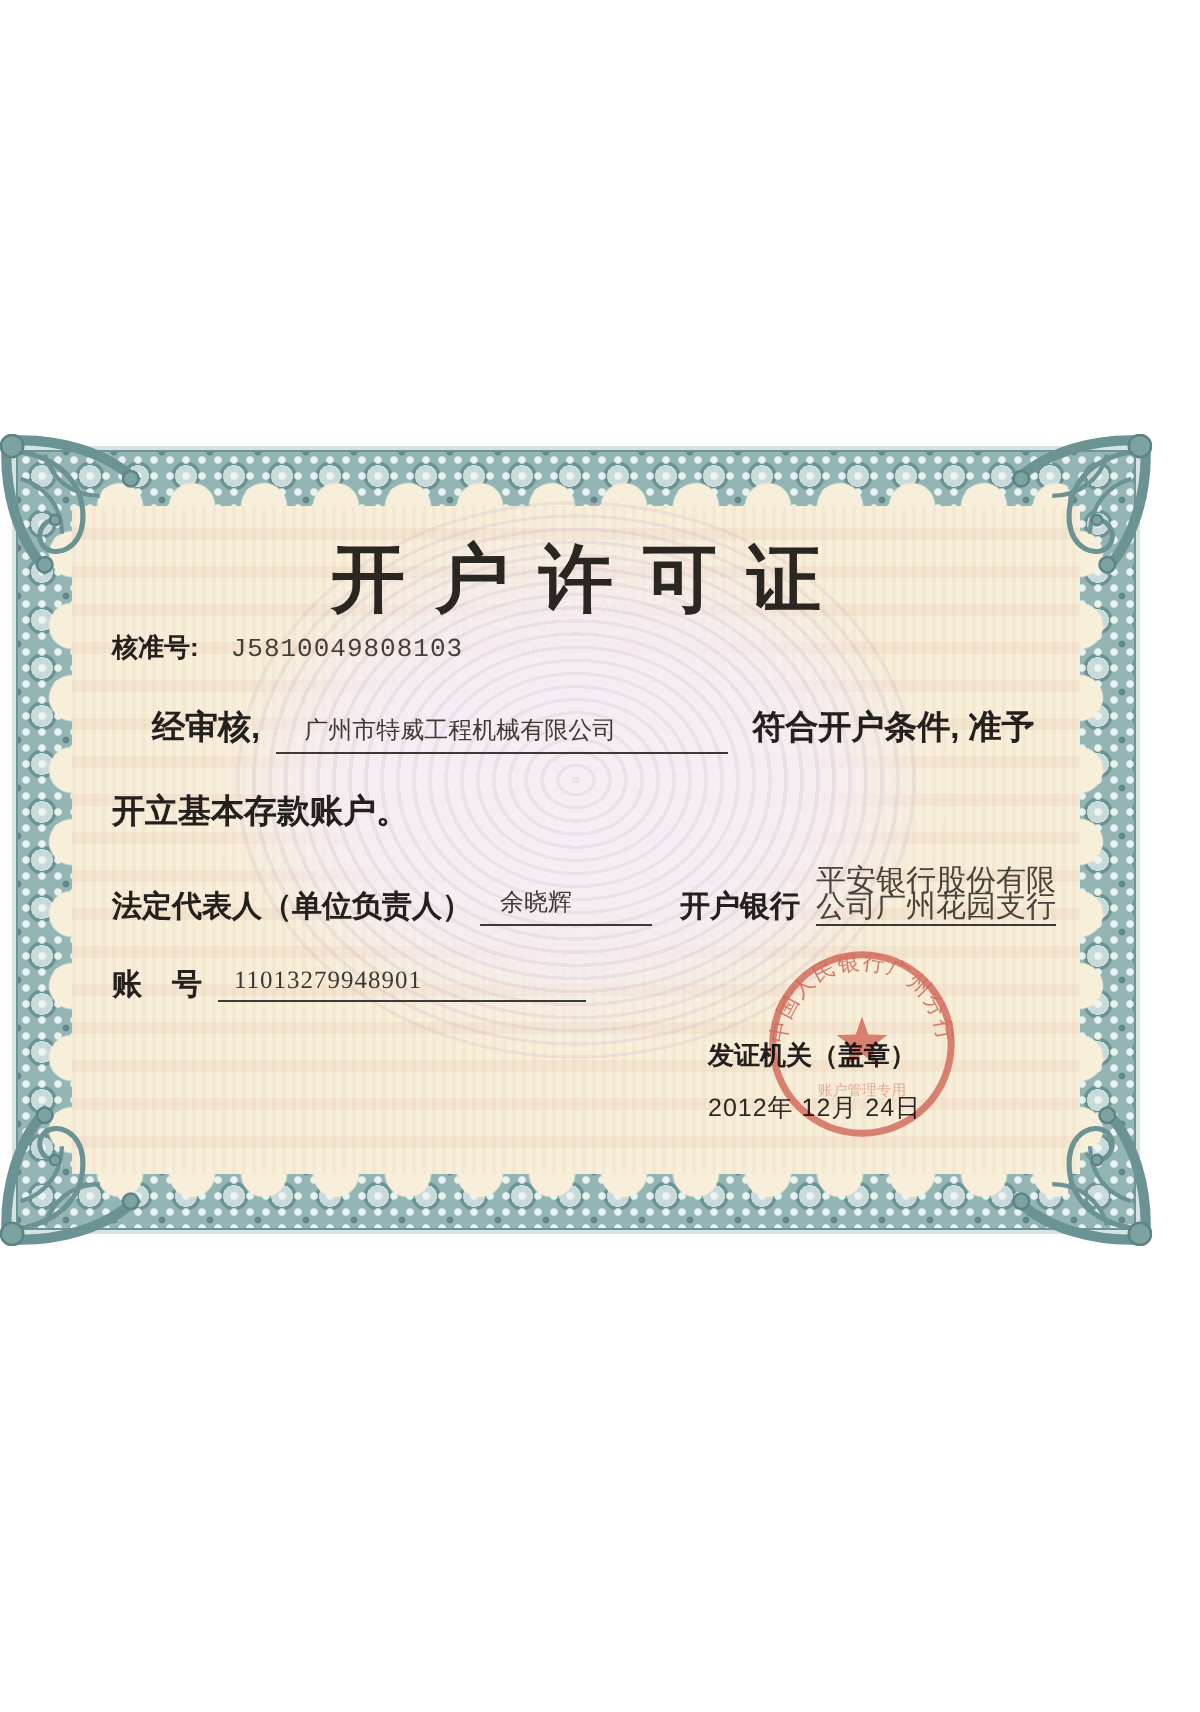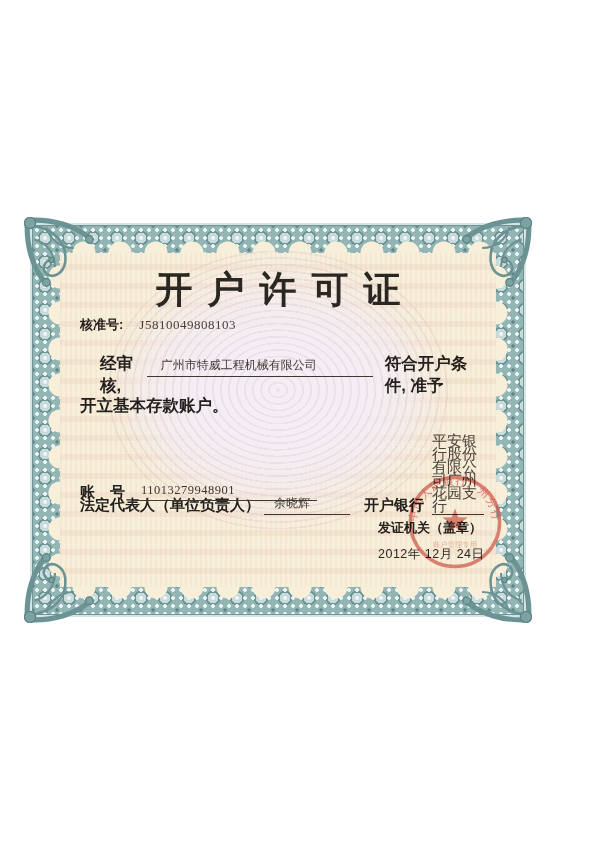--- a/index.html
+++ b/index.html
@@ -1,21 +1,21 @@
 <!DOCTYPE html>
 <html><head>
 <meta charset="utf-8">
 <style>
   html,body{margin:0;padding:0;}
   .page{
     position:relative;width:600px;height:856px;background:#ffffff;overflow:hidden;
     font-family:"Liberation Sans",sans-serif;color:#201d1a;
   }
   
-  .frame{position:absolute;left:32px;top:225px;width:492px;height:390px;}
+  .frame{position:absolute;left:8px;top:225px;width:560px;height:390px;}
   .band{
     position:absolute;inset:0;
     background-color:#93b5b4;
     background-image:
       radial-gradient(circle 2.2px at 50% 50%, rgba(238,246,245,.95) 0 1.6px, rgba(238,246,245,0) 2.2px),
       radial-gradient(circle 9px at 50% 50%, rgba(255,255,255,.50) 0 5.5px, rgba(77,118,120,.55) 5.5px 7px, rgba(0,0,0,0) 7.5px),
       radial-gradient(circle 2px at 50% 50%, rgba(70,110,112,.65) 0 1.4px, rgba(0,0,0,0) 2px);
     background-size:8px 8px,24px 24px,24px 24px;
     background-position:0 0,0 0,12px 12px;
     border:1px solid #6e9495;
@@ -59,21 +59,21 @@
   
   .content{position:absolute;inset:0;z-index:2;}
   .title-row{position:absolute;top:12px;left:0;right:0;text-align:center;
     font-family:"Liberation Serif",serif;font-weight:700;font-size:37px;color:#2a2622;
     letter-spacing:15px;text-indent:15px;}
   .meta-row{position:absolute;top:62px;left:20px;right:10px;display:flex;justify-content:space-between;align-items:baseline;}
   .lbl{font-weight:700;color:#23201d;}
   .f13{font-size:13px;}
   .f15{font-size:15px;}
   .f16{font-size:16.5px;}
-  .serif-val{font-family:Liberation Serif, serif;color:#453f38;}
+  .serif-val{font-family:Liberation Mono, monospace;color:#453f38;}
   .meta-left .serif-val{font-size:13px;margin-left:16px;letter-spacing:.5px;}
   .meta-right{white-space:nowrap;}
   .meta-right .pref{font-family:"Liberation Serif",serif;font-size:13.5px;color:#33302c;margin-left:6px;}
   .meta-right .red{font-family:"Liberation Serif",serif;font-size:13.5px;color:#c8402e;letter-spacing:1px;}
   .line1{position:absolute;top:100px;left:40px;right:10px;display:flex;align-items:baseline;}
   .company-box{flex:0 0 210px;margin-left:8px;border-bottom:1px solid #3d3a36;
     font-family:"Liberation Serif",serif;font-size:12px;color:#403a33;
     padding:0 2px 2px 14px;white-space:nowrap;overflow:hidden;}
   .after-txt{margin-left:12px;}
   .line2{position:absolute;top:142px;left:20px;}

